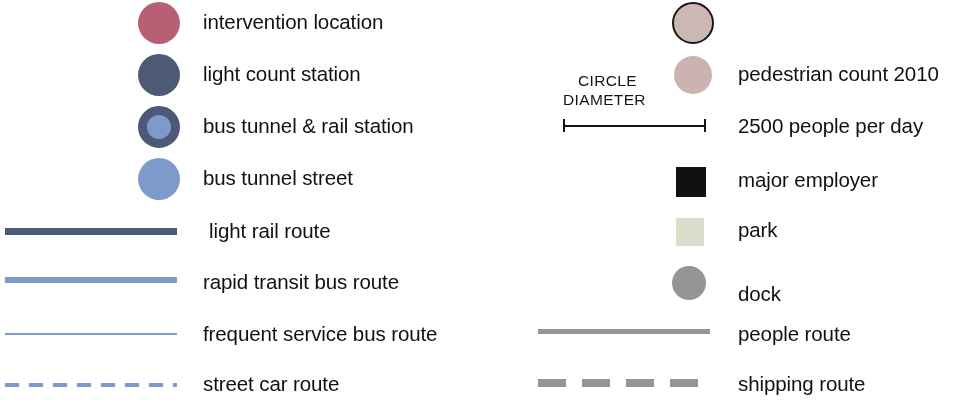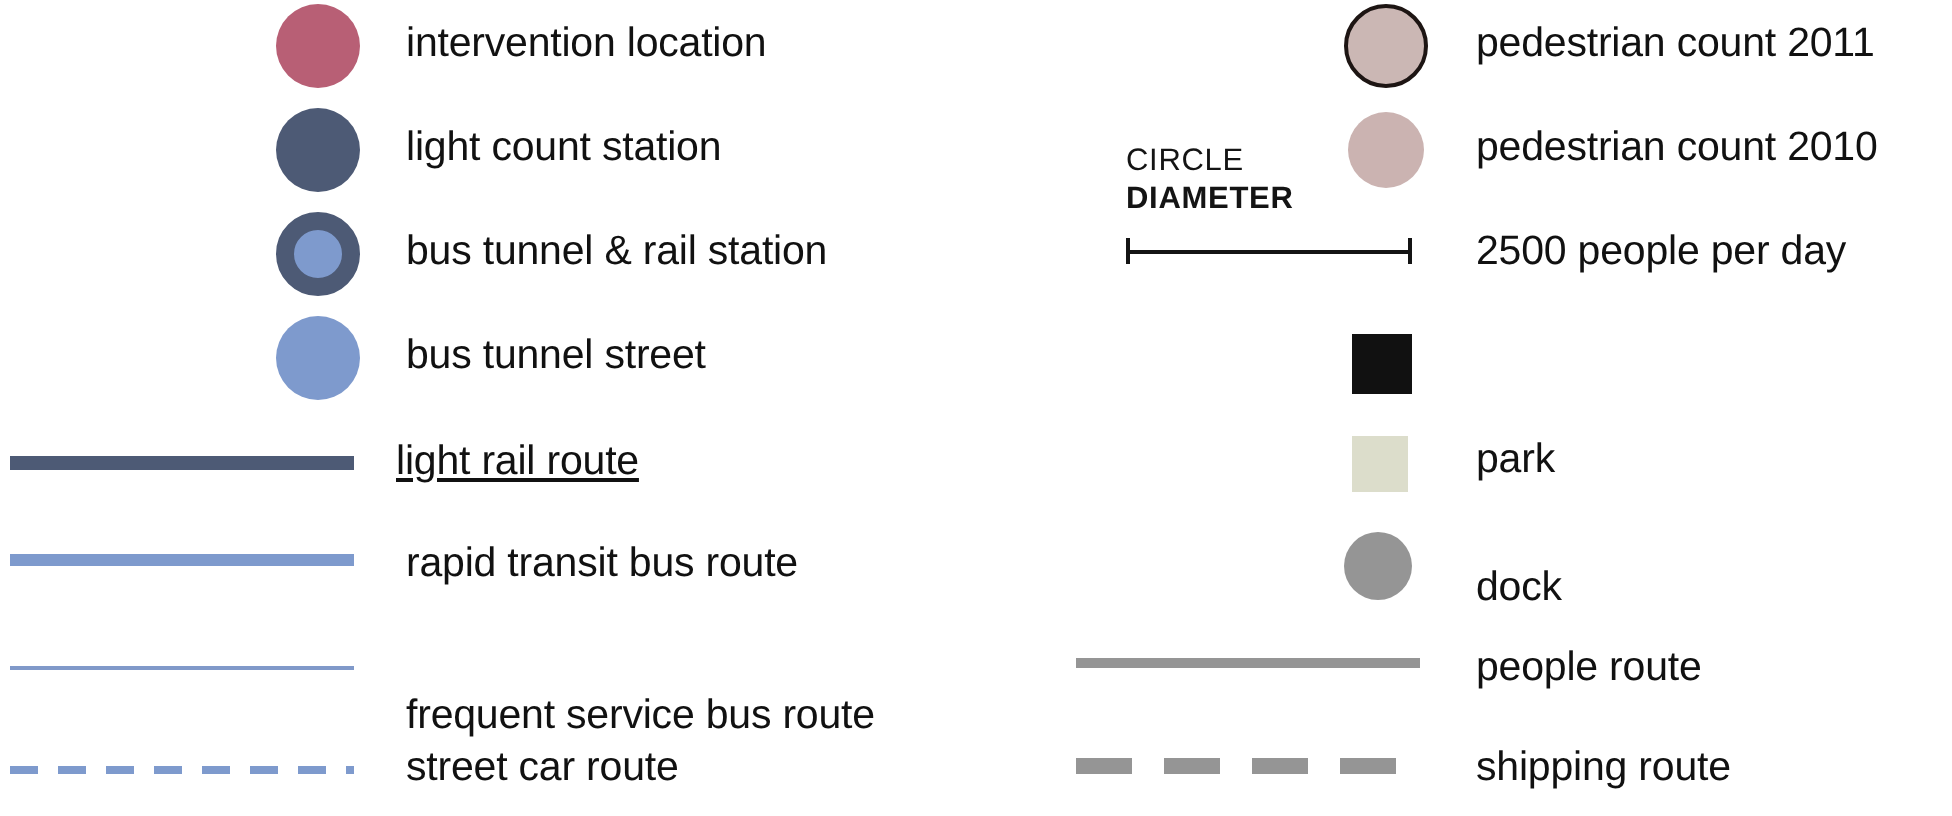--- a/index.html
+++ b/index.html
@@ -97,49 +97,49 @@
   <div class="swatch circle" style="left:138px; top:54px; width:42px; height:42px; background:#4d5a75;"></div>
   <div class="row-label" style="left:203px; top:64px;">light count station</div>
 
   <div class="swatch circle" style="left:138px; top:106px; width:42px; height:42px; background:#7e9acd; border:9px solid #4d5a75;"></div>
   <div class="row-label" style="left:203px; top:116px;">bus tunnel &amp; rail station</div>
 
   <div class="swatch circle" style="left:138px; top:158px; width:42px; height:42px; background:#7e9acd;"></div>
   <div class="row-label" style="left:203px; top:168px;">bus tunnel street</div>
 
   <div class="line-solid" style="left:5px; top:228px; width:172px; height:7px; background:#4d5a75;"></div>
-  <div class="row-label" style="left:198px; top:221px;text-decoration:underline;">light rail route</div>
+  <div class="row-label" style="left:209px; top:221px;">light rail route</div>
 
   <div class="line-solid" style="left:5px; top:277px; width:172px; height:6px; background:#7e9acd;"></div>
   <div class="row-label" style="left:203px; top:272px;">rapid transit bus route</div>
 
   <div class="line-solid" style="left:5px; top:333px; width:172px; height:2px; background:#8099c9;"></div>
-  <div class="row-label" style="left:203px; top:324px;margin-top:24px;">frequent service bus route</div>
+  <div class="row-label" style="left:203px; top:324px;">frequent service bus route</div>
 
   <div class="line-dashed" style="left:5px; top:383px; width:172px; height:4px;
               background:repeating-linear-gradient(to right, #7e9acd 0 14px, rgba(0,0,0,0) 14px 24px);"></div>
   <div class="row-label" style="left:203px; top:374px;">street car route</div>
 
   <div class="swatch circle" style="left:672px; top:2px; width:42px; height:42px; background:#cbb7b4; border:2px solid #1d1513;"></div>
-  <div class="row-label" style="left:738px; top:12px;">pedestrian count 2011</div>
 
   <div class="swatch circle" style="left:674px; top:56px; width:38px; height:38px; background:#cbb3b1;"></div>
   <div class="row-label" style="left:738px; top:64px;text-align:center;">pedestrian count 2010</div>
 
-  <div class="scale-caption" style="left:563px; top:72px;">CIRCLE</div>
-  <div class="scale-caption" style="left:563px; top:91px;font-weight:bold;">DIAMETER</div>
+  <div class="scale-caption" style="left:578px; top:72px;">CIRCLE</div>
+  <div class="scale-caption" style="left:563px; top:91px;">DIAMETER</div>
 
   <div class="scale-bar" style="left:563px; top:119px; width:143px;">
     <div class="cap left"></div>
     <div class="rule"></div>
     <div class="cap right"></div>
   </div>
   <div class="row-label" style="left:738px; top:116px;">2500 people per day</div>
 
   <div class="swatch square" style="left:676px; top:167px; width:30px; height:30px; background:#111111;"></div>
+  <div class="row-label" style="left:738px; top:170px;">major employer</div>
 
   <div class="swatch square" style="left:676px; top:218px; width:28px; height:28px; background:#dcddcb;"></div>
   <div class="row-label" style="left:738px; top:220px;">park</div>
 
   <div class="swatch circle" style="left:672px; top:266px; width:34px; height:34px; background:#959595;"></div>
   <div class="row-label" style="left:738px; top:272px;margin-top:12px;">dock</div>
 
   <div class="line-solid" style="left:538px; top:329px; width:172px; height:5px; background:#959595;"></div>
   <div class="row-label" style="left:738px; top:324px;">people route</div>
 

